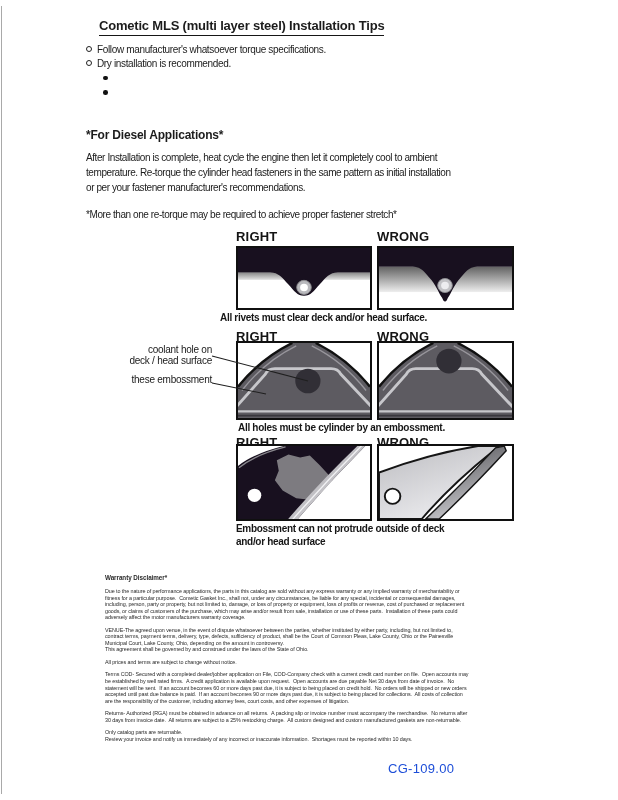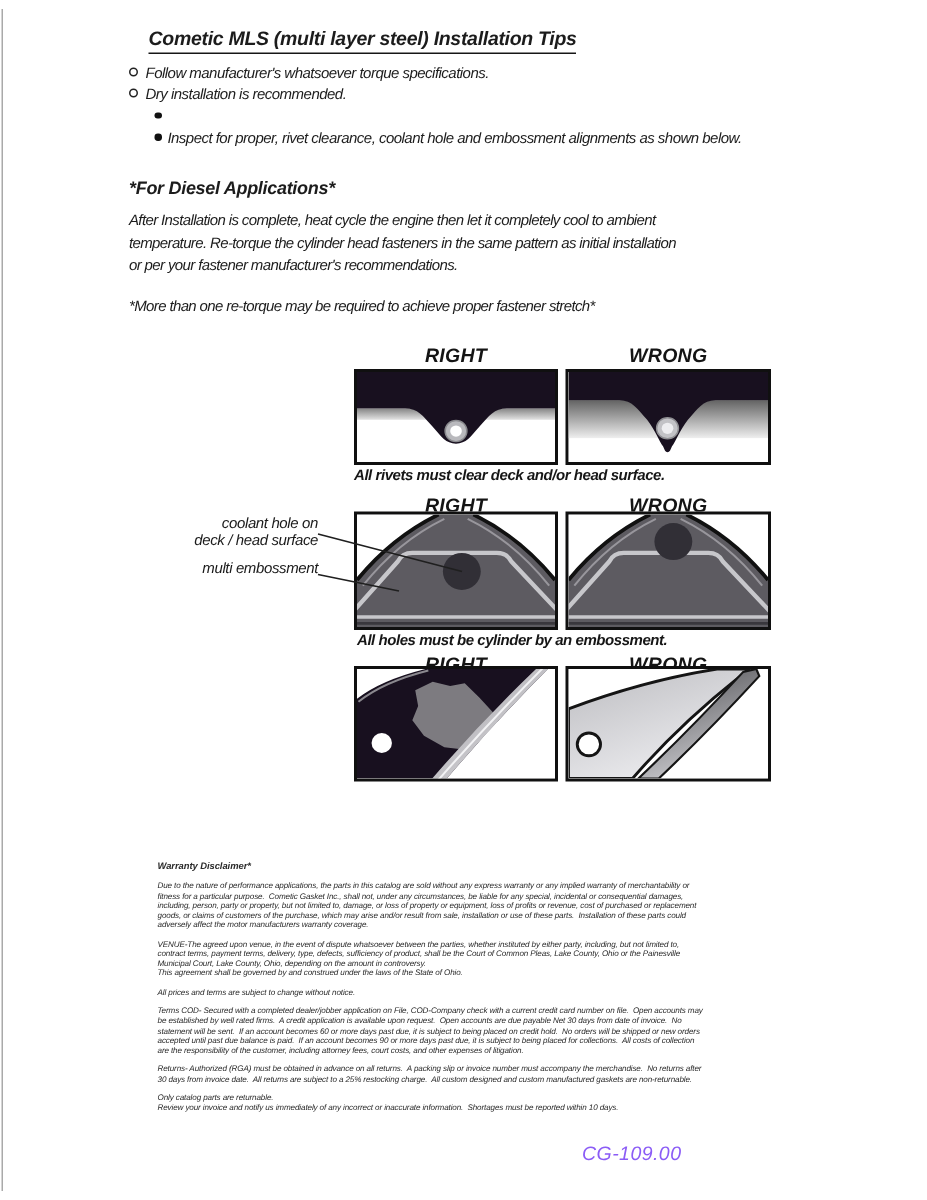--- a/index.html
+++ b/index.html
@@ -1,61 +1,61 @@
 <!DOCTYPE html>
 <html><head>
 <meta charset="utf-8">
 <style>
   html,body { margin:0; padding:0; background:#ffffff; }
   .page {
     position:relative; width:557px; height:800px; background:#ffffff;
-    font-family:"Liberation Sans", sans-serif; color:#1c1c1c; overflow:hidden;font-style:italic;
+    font-family:"Liberation Sans", sans-serif; color:#1c1c1c; overflow:hidden;
   }
   .scan-line { position:absolute; left:1px; top:6px; width:1px; height:788px; background:#a9a9a9; }
 
   
   .text-top { position:absolute; left:86px; top:18px; width:470px; }
   .title { font-size:13px; font-weight:bold; letter-spacing:-0.2px; margin:0 0 7px 13px; white-space:pre; }
   .title span { border-bottom:1.8px solid #161616; padding-bottom:2px; display:inline-block; }
   .bullet, .sub-bullet { font-size:10px; letter-spacing:-0.35px; line-height:14.4px; white-space:pre; }
   .sub-bullet { margin-left:17px; }
   .b-marker { display:inline-block; width:4px; height:4px; border:1.1px solid #222; border-radius:50%; margin-right:5px; vertical-align:1.5px; }
   .f-marker { display:inline-block; width:4.6px; height:4.6px; background:#111; border-radius:50%; margin-right:4px; vertical-align:1.5px; }
 
-  .diesel-heading { font-size:12px; font-weight:bold; letter-spacing:-0.2px; margin:17px 0 8px 0; white-space:pre; }
+  .diesel-heading { font-size:12px; font-weight:bold; letter-spacing:-0.2px; margin:27px 0 8px 0; white-space:pre; }
   .para { font-size:10px; letter-spacing:-0.42px; line-height:15px; white-space:pre; margin:0 0 12px 0; }
 
   
-  .dg-label { position:absolute; width:136px; text-align:center; font-size:13px; font-weight:bold; color:#141414; letter-spacing:0.2px; white-space:pre; }
+  .dg-label { position:absolute; width:136px; text-align:left; font-size:13px; font-weight:bold; color:#141414; letter-spacing:0.2px; white-space:pre; }
   .dbox { position:absolute; border:2px solid #101010; overflow:hidden; background:#fff; }
   .dbox svg { display:block; }
   .dg-caption { position:absolute; font-size:10px; font-weight:bold; letter-spacing:-0.3px; color:#161616; white-space:pre; line-height:12.5px; }
 
   .ann { position:absolute; left:100px; width:112px; text-align:right; font-size:10px; letter-spacing:-0.25px; line-height:11px; color:#1a1a1a; white-space:pre; }
   .leader-overlay { position:absolute; left:210px; top:350px; width:100px; height:48px; z-index:5; }
 
   
   .warranty { position:absolute; left:105px; top:574px; width:414px; color:#2a2a2a; }
   .warranty-heading { font-size:6.3px; font-weight:bold; letter-spacing:-0.05px; margin:0 0 7px 0; white-space:pre; }
   .w-para { font-size:5.4px; letter-spacing:-0.08px; line-height:6.55px; white-space:pre; margin:0 0 6px 0; }
 
-  .footer { position:absolute; left:388px; top:761px; font-size:13px; letter-spacing:0.3px; color:#8b5cf6; white-space:pre; }
+  .footer { position:absolute; left:388px; top:761px; font-size:13px; letter-spacing:0.3px; color:#1d4ed8; white-space:pre; }
 </style>
 </head>
 <body>
 
 <div class="page">
   <div class="scan-line"></div>
 
   <div class="text-top">
     <h1 class="title"><span>Cometic MLS (multi layer steel) Installation Tips</span></h1>
     <div class="bullet"><span class="b-marker"></span><span>Follow manufacturer's whatsoever torque specifications.</span></div>
     <div class="bullet"><span class="b-marker"></span><span>Dry installation is recommended.</span></div>
     <div class="sub-bullet"><span class="f-marker"></span></div>
-    <div class="sub-bullet"><span class="f-marker"></span><span>Inspect for proper, rivet clearance, coolant hole and embossment alignments as shown below.</span></div>
+    <div class="sub-bullet"><span class="f-marker"></span></div>
 
     <div class="diesel-heading">*For Diesel Applications*</div>
     <div class="para">After Installation is complete, heat cycle the engine then let it completely cool to ambient
 temperature. Re-torque the cylinder head fasteners in the same pattern as initial installation
 or per your fastener manufacturer's recommendations.</div>
     <div class="para">*More than one re-torque may be required to achieve proper fastener stretch*</div>
   </div>
 
   <div class="dg-label" style="left:236px; top:229px;">RIGHT</div>
   <div class="dg-label" style="left:377px; top:229px; width:137px;">WRONG</div>
@@ -83,28 +83,28 @@
             <stop offset="1" stop-color="#eeeeee"></stop>
         </linearGradient>
       </defs>
       <rect width="137" height="64" fill="#ffffff"></rect>
       <rect x="0" y="20" width="137" height="27" fill="url(#gdr2)"></rect>
       <path d="M0,0 H137 V20 H101 C92,20 89,26 82,34 C76,42 74,49 71,53 C70,55.5 69.5,57 68,57 C66.5,57 66,55.5 65,53 C62,49 60,42 54,34 C47,26 44,20 35,20 H0 Z" fill="#18101f"></path>
       <circle cx="68" cy="40" r="7.5" fill="#c2c2c6" stroke="#8e8e92" stroke-width="1"></circle>
       <circle cx="68" cy="40" r="4" fill="#ededf0"></circle>
     </svg>
   </div>
-  <div class="dg-caption" style="left:236px; top:312px;">All rivets must clear deck and/or head surface.</div>
+  <div class="dg-caption" style="left:220px; top:312px;">All rivets must clear deck and/or head surface.</div>
 
   <div class="dg-label" style="left:236px; top:329px;">RIGHT</div>
   <div class="dg-label" style="left:377px; top:329px; width:137px;">WRONG</div>
 
   <div class="ann" style="top:344px;">coolant hole on
 deck / head surface</div>
-  <div class="ann" style="top:374px;">multi embossment</div>
+  <div class="ann" style="top:374px;">these embossment</div>
   <svg class="leader-overlay">
     <line x1="2" y1="6" x2="98" y2="31" stroke="#1f1f1f" stroke-width="1.1"></line>
     <line x1="2" y1="33" x2="56" y2="44" stroke="#1f1f1f" stroke-width="1.1"></line>
   </svg>
 
   <div class="dbox" style="left:236px; top:341px; width:132px; height:75px;">
     <svg width="132" height="75" viewBox="0 0 136 79" preserveAspectRatio="none">
       <rect width="136" height="79" fill="#5d5b61"></rect>
       <path d="M0,0 H56 Q24,16 0,46 Z" fill="#ffffff"></path>
       <path d="M56,0 Q24,16 0,46" fill="none" stroke="#111111" stroke-width="2.6"></path>
@@ -167,20 +167,22 @@
           <stop offset="0" stop-color="#4a4a4e"></stop>
             <stop offset="1" stop-color="#c8c8cc"></stop>
         </linearGradient>
       </defs>
       <rect width="137" height="77" fill="#ffffff"></rect>
       <path d="M0,28 Q52,8 102,0 L124,0 L118,5 Q75,40 44,77 L0,77 Z" fill="url(#bandW1)" stroke="#151515" stroke-width="2"></path>
       <path d="M48,77 Q85,41 120,2 L129,0 L131,5 Q96,44 62,77 Z" fill="url(#bandW2)" stroke="#151515" stroke-width="1.5"></path>
       <circle cx="14" cy="53" r="8" fill="#ffffff" stroke="#151515" stroke-width="2"></circle>
     </svg>
   </div>
+  <div class="dg-caption" style="left:236px; top:523px;">Embossment can not protrude outside of deck
+and/or head surface</div>
 
   <div class="warranty">
     <div class="warranty-heading">Warranty Disclaimer*</div>
     <div class="w-para">Due to the nature of performance applications, the parts in this catalog are sold without any express warranty or any implied warranty of merchantability or
 fitness for a particular purpose.  Cometic Gasket Inc., shall not, under any circumstances, be liable for any special, incidental or consequential damages,
 including, person, party or property, but not limited to, damage, or loss of property or equipment, loss of profits or revenue, cost of purchased or replacement
 goods, or claims of customers of the purchase, which may arise and/or result from sale, installation or use of these parts.  Installation of these parts could
 adversely affect the motor manufacturers warranty coverage.</div>
     <div class="w-para">VENUE-The agreed upon venue, in the event of dispute whatsoever between the parties, whether instituted by either party, including, but not limited to,
 contract terms, payment terms, delivery, type, defects, sufficiency of product, shall be the Court of Common Pleas, Lake County, Ohio or the Painesville

